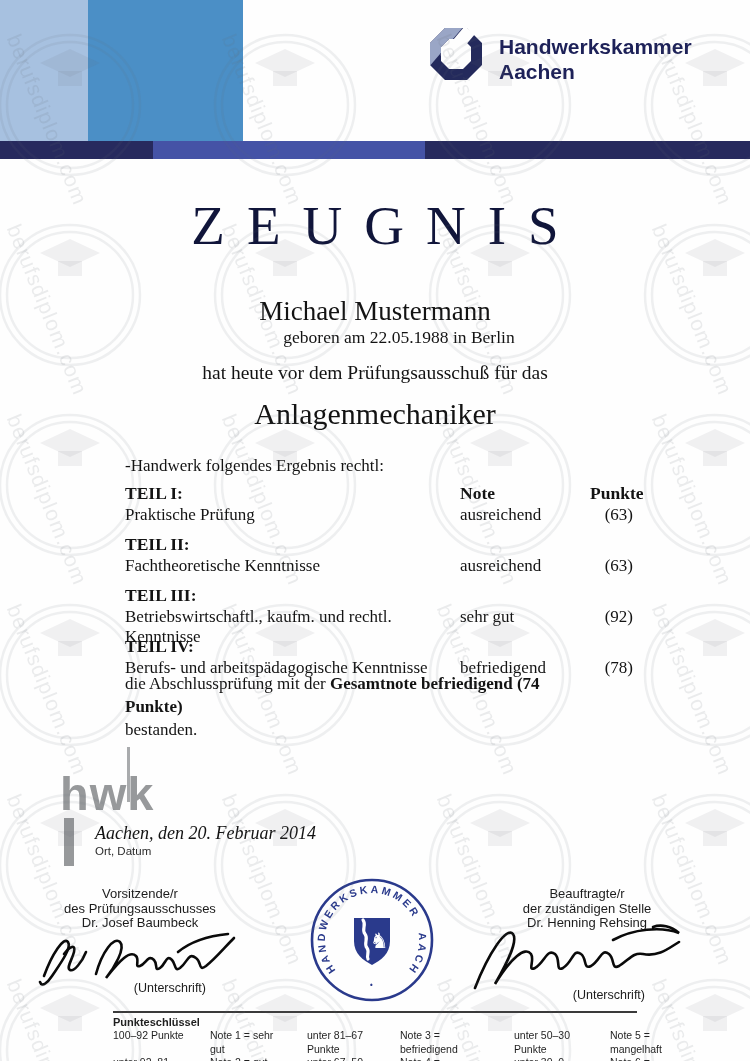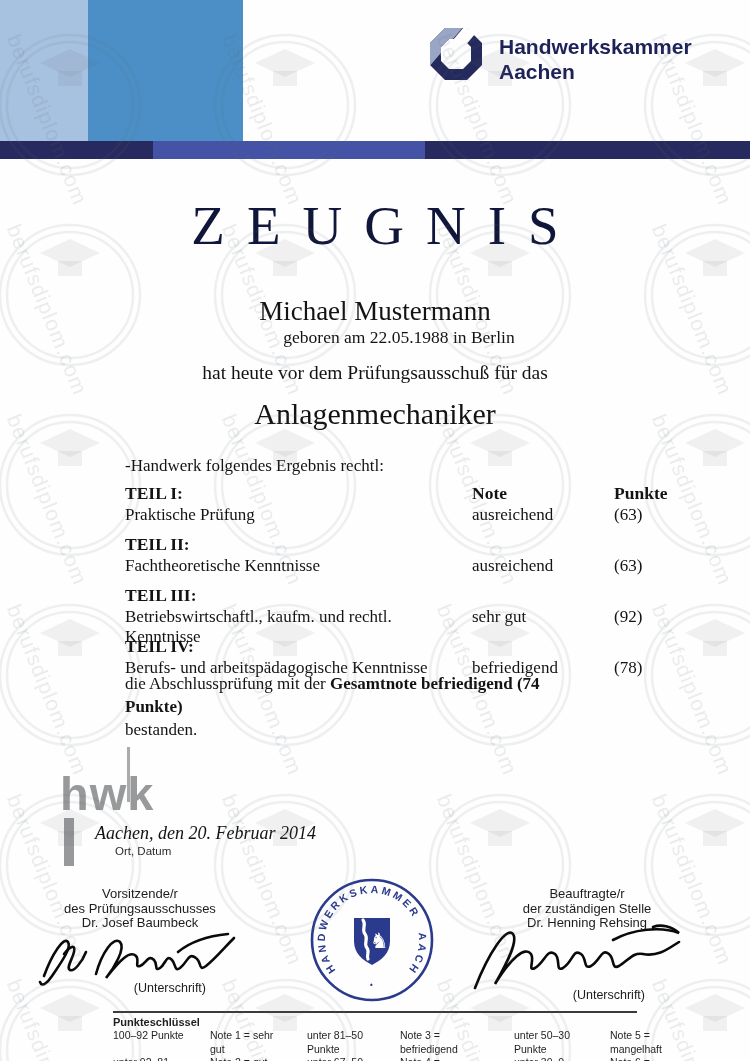--- a/index.html
+++ b/index.html
@@ -17,35 +17,35 @@
   .title{position:absolute;left:0;top:194px;width:750px;text-align:center;font-size:55px;
          letter-spacing:22px;margin-left:11px;color:#10153a;}
   .center-line{position:absolute;left:0;width:750px;text-align:center;}
   .name{top:296px;font-size:27px;}
   .birth{top:327px;font-size:17.5px;margin-left:24px;}
   .intro{top:362px;font-size:19.5px;}
   .profession{top:397px;font-size:30px;}
   
   .results-intro{position:absolute;left:125px;top:456px;font-size:17px;}
   .results{position:absolute;left:125px;top:483px;width:508px;font-size:17px;}
-  .tline{display:grid;grid-template-columns:335px 130px 1fr;align-items:baseline;height:22px;gap:12px;}
+  .tline{display:grid;grid-template-columns:335px 130px 1fr;align-items:baseline;height:22px;}
   .tline .pts{text-align:right;}
   .tpart{font-weight:bold;font-size:17.5px;}
   .tgap{height:7px;}
   .thead{font-weight:bold;font-size:17.5px;}
   
   .summary{position:absolute;left:125px;top:672px;width:470px;font-size:17px;line-height:23px;}
   
   .hwk{position:absolute;left:60px;top:766px;font-family:"Liberation Sans",sans-serif;
        font-weight:bold;font-size:47px;color:#97999b;letter-spacing:1px;}
   .hwk-desc{position:absolute;left:64px;top:818px;width:10px;height:48px;background:#97999b;}
   .hwk-riser{position:absolute;left:127px;top:747px;width:3px;height:55px;background:#a9abad;}
   .place-date{position:absolute;left:95px;top:823px;font-size:18px;font-style:italic;}
   .place-label{position:absolute;left:95px;top:845px;font-family:"Liberation Sans",sans-serif;
-               font-size:11.5px;color:#2b2b2b;margin-left:20px;}
+               font-size:11.5px;color:#2b2b2b;}
   
   .sigblock{position:absolute;width:190px;text-align:center;top:887px;
             font-family:"Liberation Sans",sans-serif;font-size:13px;line-height:14.5px;color:#1c1c1c;}
   .sig-left{left:45px;}
   .sig-right{left:492px;}
   .sigsvg{position:absolute;}
   .sig-svg-left{left:30px;top:924px;}
   .sig-svg-right{left:463px;top:916px;}
   .unterschrift{position:absolute;width:120px;text-align:right;
                 font-family:"Liberation Sans",sans-serif;font-size:12.5px;color:#1c1c1c;}
@@ -206,21 +206,21 @@
       <text x="63" y="74" font-size="21" fill="#ffffff" font-family="DejaVu Sans, sans-serif">♞</text>
     </svg>
 
     <div class="rule"></div>
 
     <div class="scale">
       <div class="scale-title">Punkteschlüssel</div>
       <div class="scale-row">
         <span>100–92 Punkte</span>
         <span>Note 1 = sehr gut</span>
-        <span>unter 81–50 Punkte</span>
+        <span>unter 81–67 Punkte</span>
         <span>Note 3 = befriedigend</span>
         <span>unter 50–30 Punkte</span>
         <span>Note 5 = mangelhaft</span>
       </div>
       <div class="scale-row">
         <span>unter 92–81 Punkte</span>
         <span>Note 2 = gut</span>
         <span>unter 67–50 Punkte</span>
         <span>Note 4 = ausreichend</span>
         <span>unter 30–0 Punkte</span>

